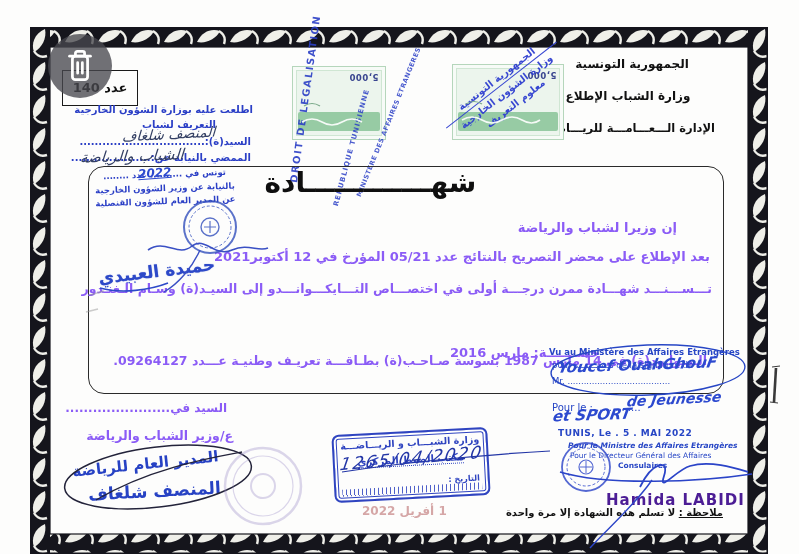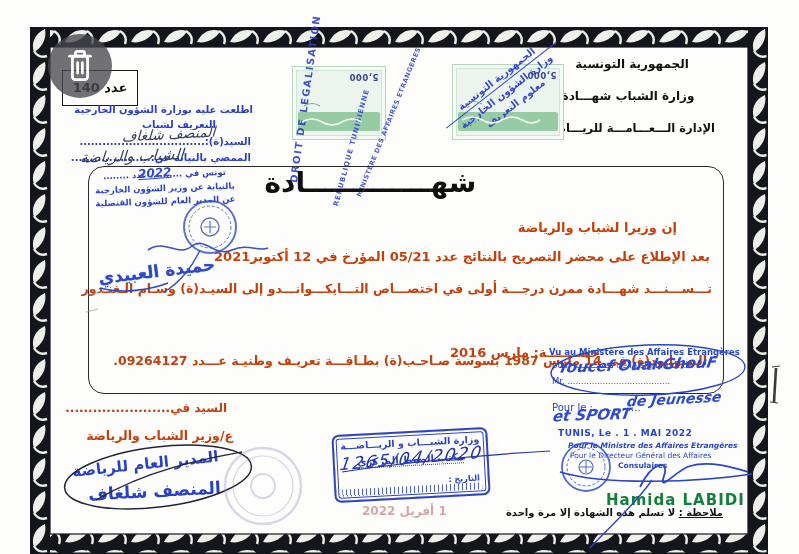--- a/index.html
+++ b/index.html
@@ -5,21 +5,21 @@
   html,body{margin:0;padding:0;}
   body{
     width:799px;height:554px;position:relative;overflow:hidden;
     background:#fdfdfc;
     font-family:"DejaVu Sans",sans-serif;
   }
   .abs{position:absolute;}
   .ar{direction:rtl;unicode-bidi:plaintext;font-family:"DejaVu Sans",sans-serif;}
   .nw{white-space:nowrap;}
   .blue{color:#2b3fc6;}
-  .ink{color:#c2410c;}
+  .ink{color:#8b5cf6;}
   .hand{font-style:italic;color:#2c49cf;}
   .handdark{font-style:italic;color:#333f63;}
   .penlayer{pointer-events:none;}
   .stamp-green{
     background:#ecf5ed;border:1px solid #b5d6bb;
     box-shadow:inset 0 0 0 3px #f7fbf7, inset 0 0 0 4px #cfe6d3;
   }
   .stamp-green .band{
     position:absolute;left:5px;right:5px;bottom:8px;height:19px;
     background:#97cba4;border-radius:2px;
@@ -64,21 +64,21 @@
   </defs>
   <rect x="0" y="0" width="738" height="20" fill="url(#vineH)"></rect>
   <rect x="0" y="507" width="738" height="20" fill="url(#vineH)"></rect>
   <rect x="0" y="0" width="20" height="527" fill="url(#vineV)"></rect>
   <rect x="718" y="0" width="20" height="527" fill="url(#vineV)"></rect>
   <rect x="0.75" y="0.75" width="736.5" height="525.5" fill="none" stroke="#15151c" stroke-width="1.5"></rect>
   <rect x="20" y="20" width="698" height="487" fill="none" stroke="#15151c" stroke-width="1.2"></rect>
 </svg>
 
 <div class="abs ar nw" style="left:552px;top:57px;width:160px;text-align:center;font-size:12px;font-weight:bold;color:#111;">الجمهورية التونسية</div>
-<div class="abs ar nw" style="left:548px;top:89px;width:160px;text-align:center;font-size:12px;font-weight:bold;color:#111;">وزارة الشباب شهـــادة</div>
+<div class="abs ar nw" style="left:548px;top:89px;width:160px;text-align:center;font-size:12px;font-weight:bold;color:#111;">وزارة الشباب الإطلاع</div>
 <div class="abs ar nw" style="left:540px;top:121px;width:175px;text-align:center;font-size:11.5px;font-weight:bold;color:#111;">الإدارة الـــعـــامـــة للريـــاضـــة</div>
 
 <div class="abs ar" style="left:62px;top:70px;width:74px;height:34px;border:1.6px solid #1a1a1a;line-height:34px;text-align:center;font-size:13px;font-weight:bold;color:#111;">عدد 140</div>
 
 <div class="abs ar nw blue" style="right:546px;top:104px;font-size:10px;font-weight:bold;">اطلعت عليه بوزارة الشؤون الخارجية</div>
 <div class="abs ar nw blue" style="right:583px;top:119px;font-size:10px;font-weight:bold;">التعريف لشباب</div>
 <div class="abs ar nw blue" style="right:548px;top:136px;font-size:10px;font-weight:bold;">السيد(ة):.................................</div>
 <div class="abs ar nw blue" style="right:548px;top:152px;font-size:10px;font-weight:bold;">الممضي بالنيابة عن:.....................</div>
 <div class="abs ar nw handdark" style="left:122px;top:126px;font-size:14px;transform:rotate(-3deg) skewX(-6deg);">المنصف شلغاف</div>
 <div class="abs ar nw handdark" style="left:80px;top:147px;font-size:15px;transform:rotate(-2deg) skewX(-6deg);">الشباب والرياضة</div>
@@ -131,28 +131,28 @@
   <div class="nw" style="font-size:8px;font-weight:bold;text-align:right;padding-right:8px;margin-top:10px;">التاريخ :</div>
   <div class="hatch"></div>
 </div>
 <div class="abs nw" style="left:340px;top:448px;font-size:17px;font-style:italic;color:#2336a6;letter-spacing:2px;transform:rotate(-5deg) skewX(-14deg);">1265/04/2020</div>
 <div class="abs ar nw" style="left:362px;top:504px;font-size:12px;font-weight:bold;color:rgba(186,108,108,.6);filter:blur(.3px);">1 أفريل 2022</div>
 
 <div class="abs nw" style="left:549px;top:347px;font-size:8.5px;font-weight:bold;color:#2746c5;">Vu au Ministère des Affaires Etrangères</div>
 <div class="abs nw" style="left:552px;top:360px;font-size:8.5px;color:#2746c5;">pour تـــســـنـــد de la signature de</div>
 <div class="abs nw" style="left:552px;top:376px;font-size:8.5px;color:#2746c5;">Mr. ......................................</div>
 <div class="abs nw" style="left:552px;top:402px;font-size:10px;color:#2746c5;">Pour le : ..............</div>
-<div class="abs nw" style="left:558px;top:428px;font-size:9px;font-weight:bold;color:#2746c5;letter-spacing:.5px;">TUNIS, Le . 1 . MAI 2022</div>
+<div class="abs nw" style="left:558px;top:428px;font-size:9px;font-weight:bold;color:#2746c5;letter-spacing:.5px;">TUNIS, Le . 5 . MAI 2022</div>
 <div class="abs nw" style="left:568px;top:441px;font-size:7.5px;font-weight:bold;color:#2746c5;font-style:italic;">Pour le Ministre des Affaires Etrangères</div>
 <div class="abs nw" style="left:570px;top:451px;font-size:7.5px;font-weight:normal;color:#2746c5;">Pour le Directeur Général des Affaires</div>
 <div class="abs nw" style="left:618px;top:461px;font-size:7.5px;font-weight:bold;color:#2746c5;">Consulaires</div>
 <div class="abs nw hand" style="left:558px;top:356px;font-size:15px;transform:rotate(-2deg) skewX(-12deg);font-weight:bold;">Youcef OuahGhouF</div>
 <div class="abs nw hand" style="left:627px;top:391px;font-size:14px;transform:rotate(-3deg) skewX(-12deg);font-weight:bold;">de Jeunesse</div>
 <div class="abs nw hand" style="left:553px;top:406px;font-size:15px;transform:rotate(-2deg) skewX(-12deg);font-weight:bold;">et SPORT</div>
-<div class="abs nw" style="left:606px;top:491px;font-size:15px;font-weight:bold;color:#15803d;letter-spacing:1px;">Hamida LABIDI</div>
+<div class="abs nw" style="left:606px;top:491px;font-size:15px;font-weight:bold;color:#4c1d95;letter-spacing:1px;">Hamida LABIDI</div>
 
 <div class="abs ar nw" style="right:76px;top:507px;font-size:10px;font-weight:bold;color:#111;">
   <span style="text-decoration:underline;">ملاحظة :</span><span> لا تسلم هذه الشهادة إلا مرة واحدة</span>
 </div>
 
 <svg class="abs penlayer" style="left:0;top:0;z-index:20" width="799" height="554" viewBox="0 0 799 554">
 
   <g stroke="#3350bd" fill="none" opacity=".8">
     <circle cx="210" cy="227" r="26" stroke-width="2"></circle>
     <circle cx="210" cy="227" r="21" stroke-width="1" stroke-dasharray="3 2"></circle>

